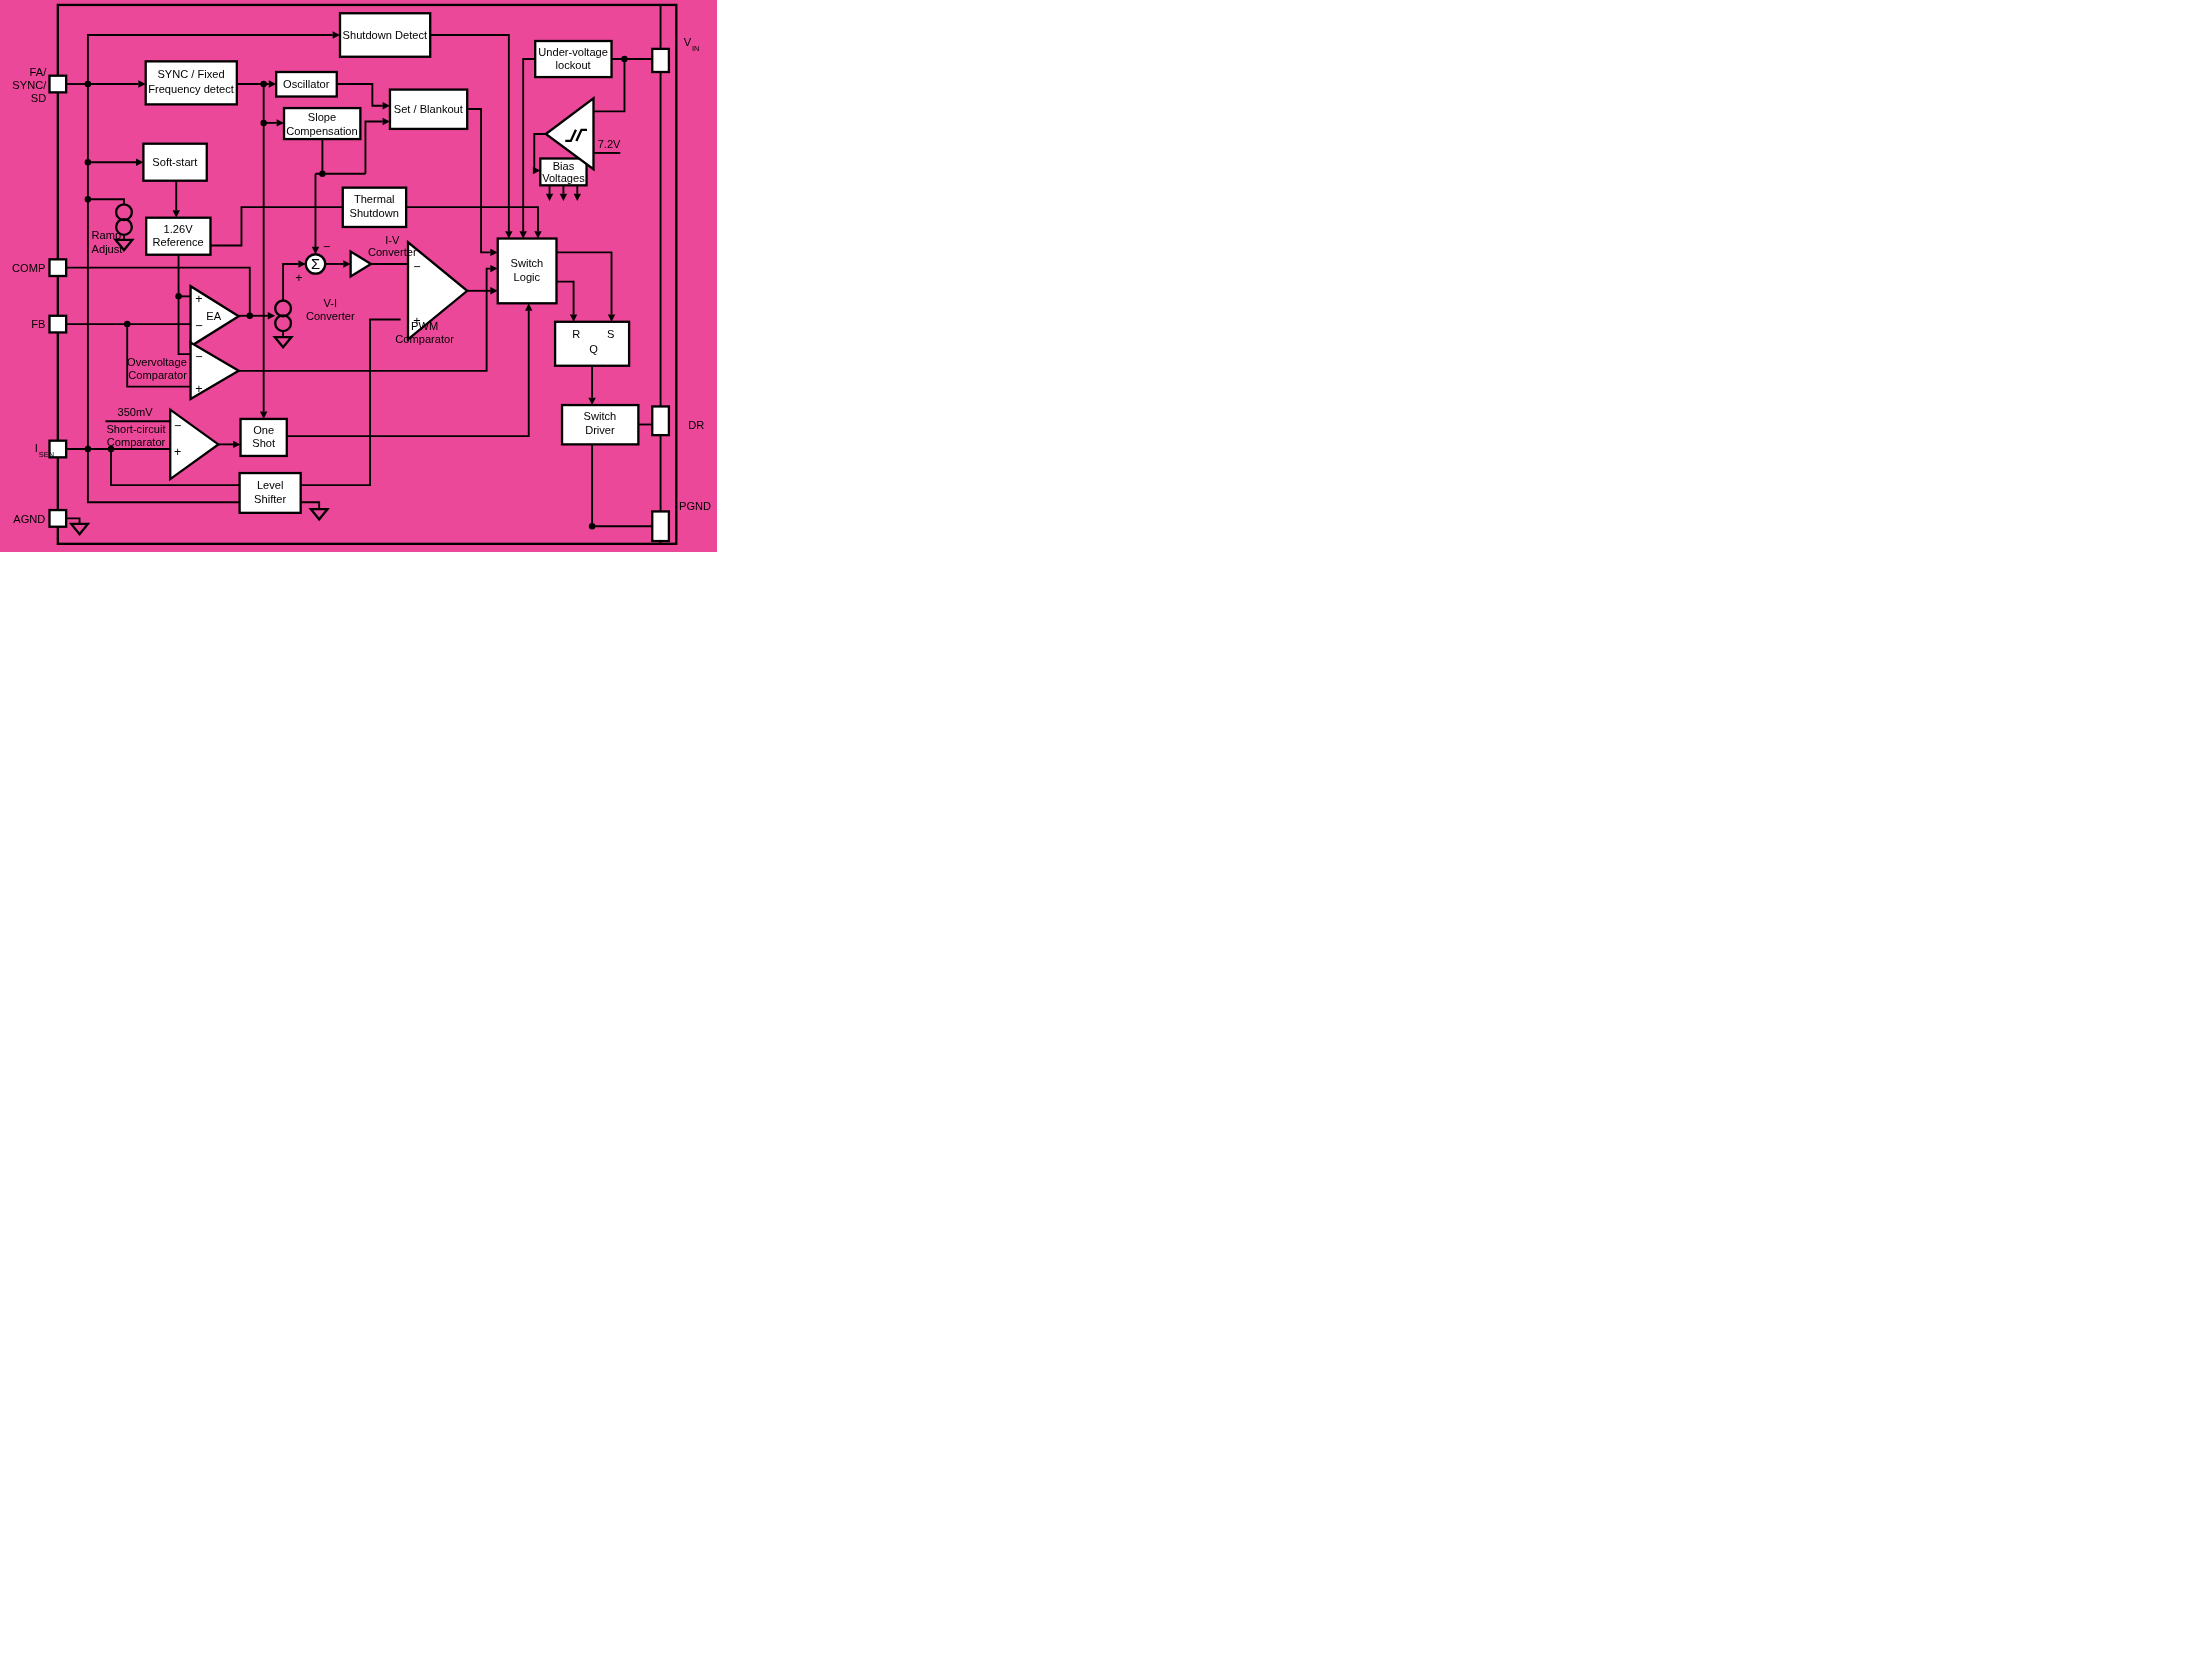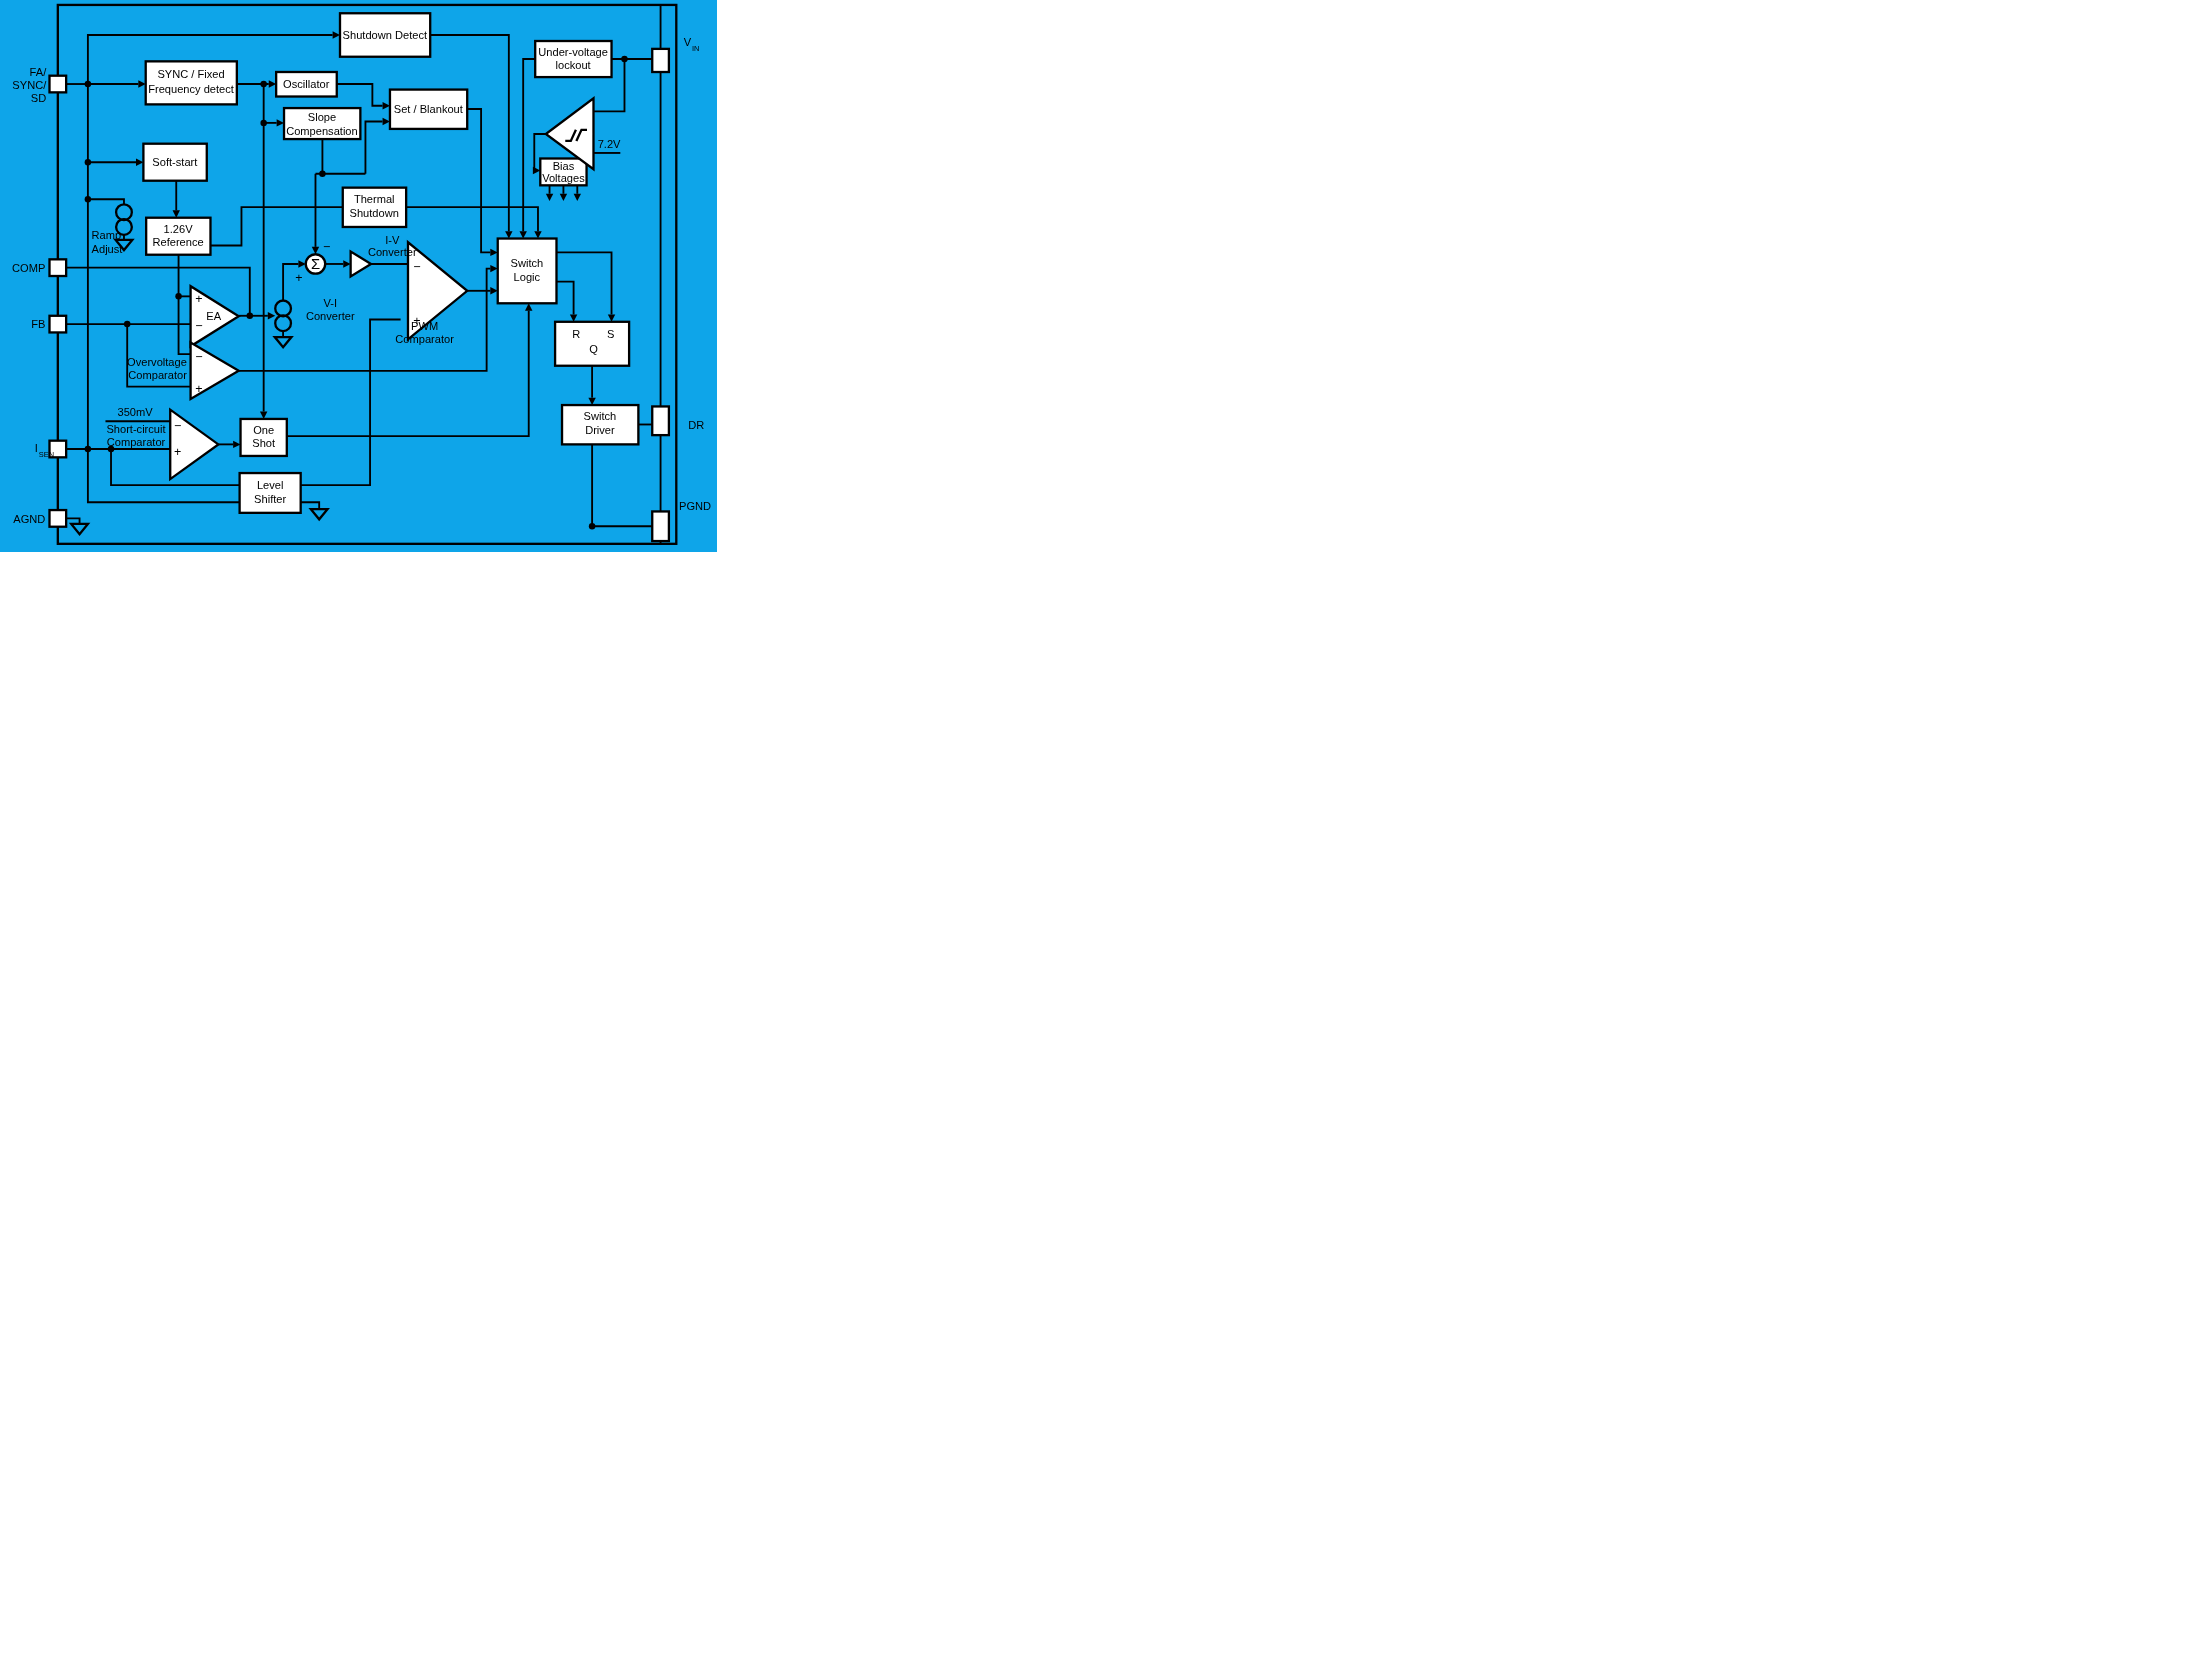--- a/index.html
+++ b/index.html
@@ -1,16 +1,16 @@
 <!DOCTYPE html>
 <html style="font-size:7.4px"><head>
 <meta charset="utf-8">
 <style>
   html,body{margin:0;padding:0;background:#ffffff;}
-  .page{width:717px;height:552px;background:#0ea5e9;overflow:hidden;}
+  .page{width:717px;height:552px;background:#ec4899;overflow:hidden;}
   svg{display:block;}
   text{font-family:"Liberation Sans","DejaVu Sans",sans-serif;fill:#000;}
   .boxtxt{font-size:24px;}
   .pintxt{font-size:24px;}
   .subtxt{font-size:16px;}
   .marker{font-size:27px;}
   .sigma{font-size:32px;}
   .wire{stroke:#000;stroke-width:4;fill:none;}
   .thick{stroke:#000;stroke-width:5;fill:#ffffff;}
   .open{stroke:#000;stroke-width:5;fill:none;}

